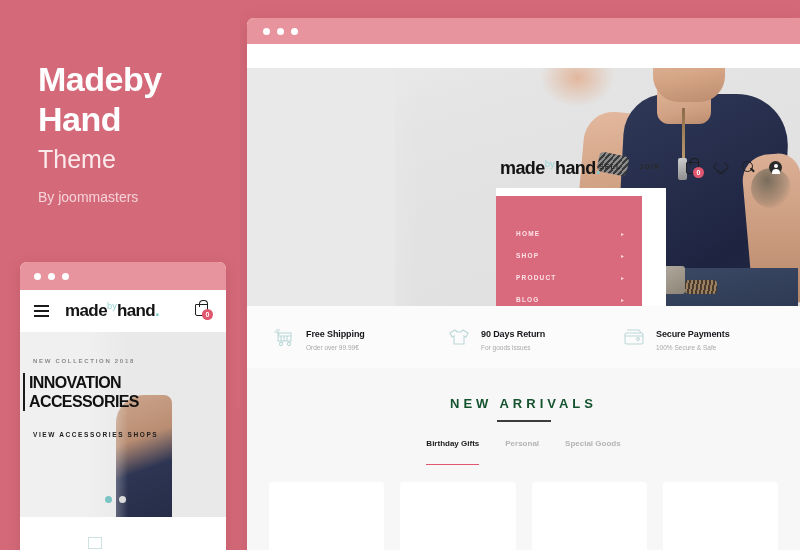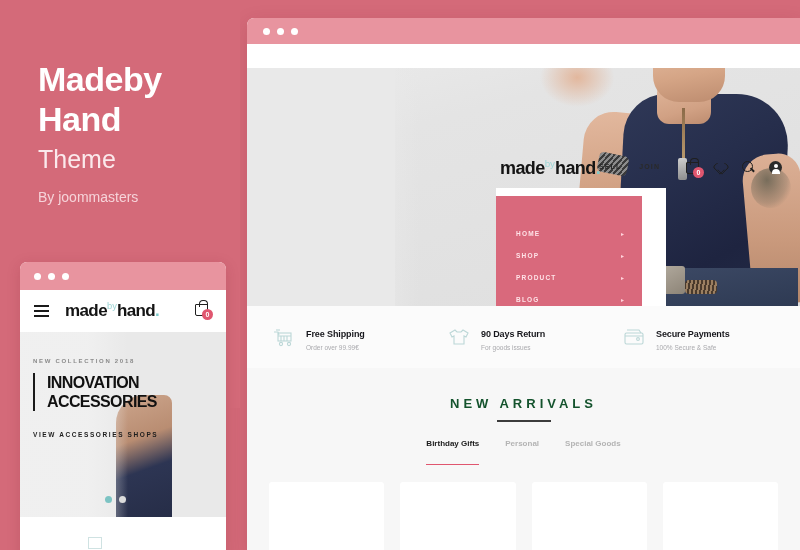--- a/index.html
+++ b/index.html
@@ -133,23 +133,23 @@
   #mobile-banner-overlay {
     position: absolute; left: 0; top: 0;
     width: 108px; height: 100%;
     background: linear-gradient(90deg, rgba(240,240,240,0.97) 62%, rgba(240,240,240,0) 100%);
   }
   #mobile-eyebrow {
     position: absolute; left: 13px; top: 26px;
     font-size: 6px; letter-spacing: 1.7px; color: #8a8a8a; font-weight: bold;
   }
   #mobile-head-wrap {
-    position: absolute; left: 13px; top: 41px;
+    position: absolute; left: 3px; top: 41px;
     border-left: 2px solid #1a1a1a;
-    padding-left: 12px;
+    padding-left: 4px;
   }
   .mobile-head-line { font-size: 16px; font-weight: bold; color: #111; letter-spacing: -0.6px; line-height: 19px; }
   #mobile-cta {
     position: absolute; left: 13px; top: 99px;
     font-size: 6.5px; letter-spacing: 1.6px; font-weight: bold; color: #1d1d1d;
   }
   #mobile-dots { position: absolute; left: 85px; bottom: 14px; display: flex; gap: 7px; }
   .mdot { width: 7px; height: 7px; border-radius: 50%; background: #dcdcdc; }
   .mdot.active { background: #7cc3c3; }
   #mobile-footer { height: 45px; background: #ffffff; }

